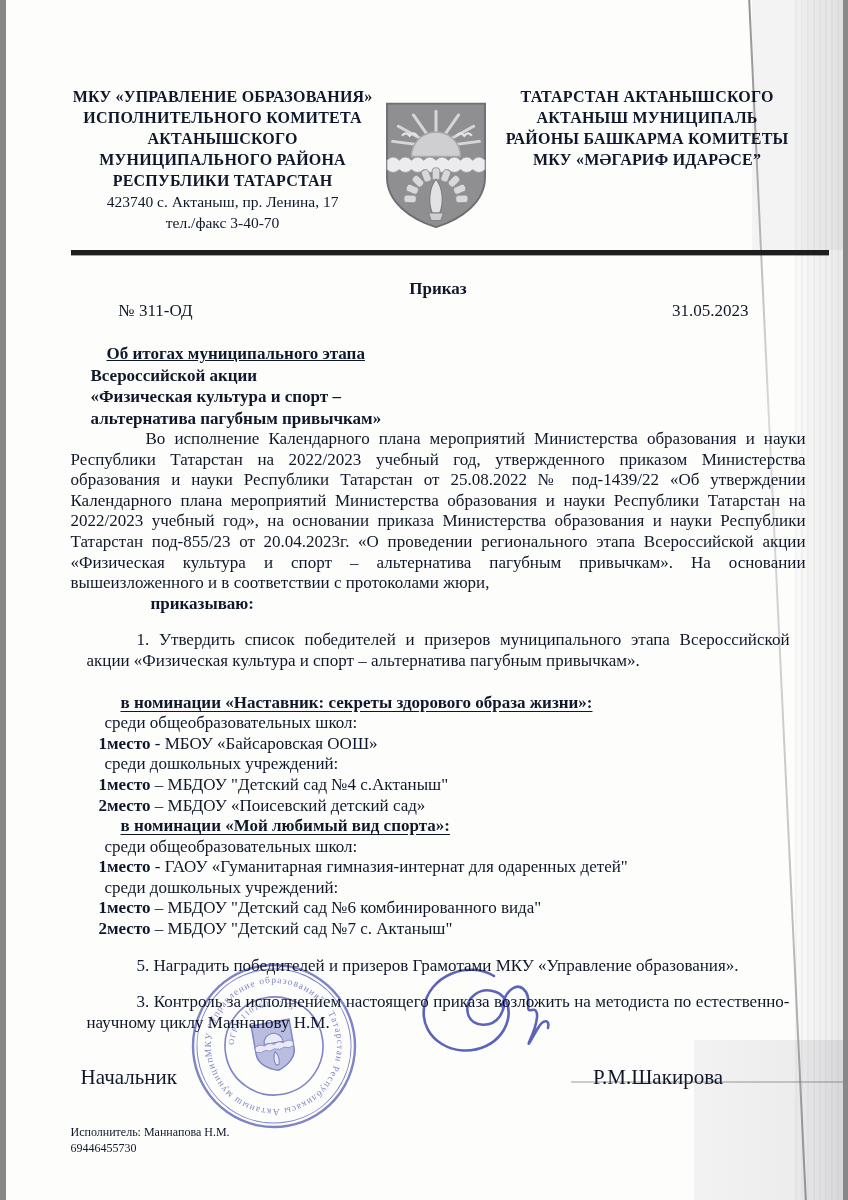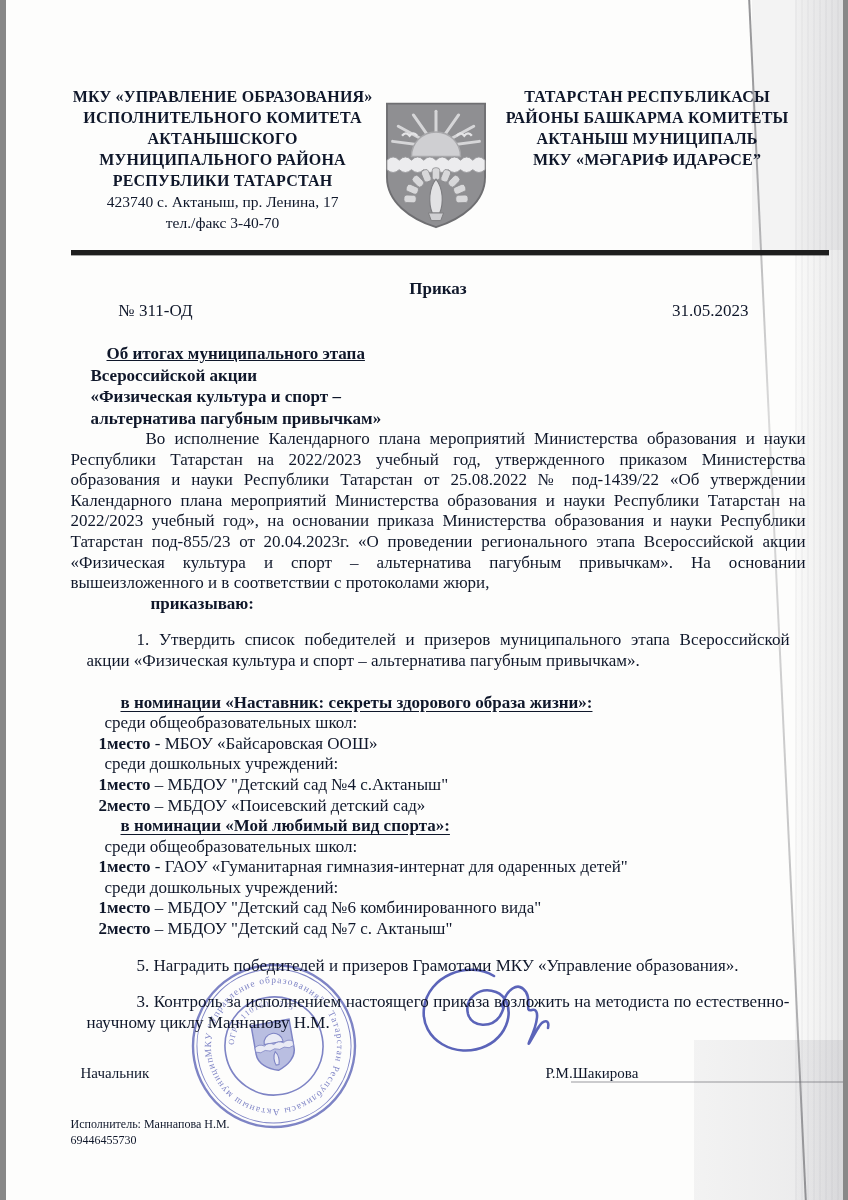--- a/index.html
+++ b/index.html
@@ -34,21 +34,21 @@
   .subject .first{text-indent:16px;text-decoration:underline;}
   .preamble{font-size:17px;line-height:20.6px;text-align:justify;text-indent:75px;margin:0;}
   .decree{font-weight:bold;font-size:17px;line-height:20.6px;margin-left:80px;}
   .item{font-size:17px;line-height:20.6px;text-align:justify;text-indent:50px;margin:16px;}
   .nom-title{font-weight:bold;font-size:17px;line-height:20.6px;text-decoration:underline;text-underline-offset:3px;margin-left:50px;margin-top:21px;}
   .nom-title.second{margin-top:0;}
   .group-label{font-size:17px;line-height:20.6px;padding-left:34px;}
   .place-line{font-size:17px;line-height:20.6px;padding-left:28px;}
   .place-line b{font-weight:bold;}
   .item2{margin-top:16px;}
-  .sig-row{display:flex;font-size:15px;margin-top:32px;}
+  .sig-row{display:flex;font-size:21px;margin-top:32px;gap:20px;}
   .sig-pos{margin-left:10px;}
   .sig-name{margin-left:396px;}
   .executor{font-size:12px;line-height:16px;margin-top:34px;}
 
   
   .stamp{position:absolute;left:180px;top:958px;width:176px;height:176px;z-index:3;
          transform:rotate(-10deg);opacity:.8;mix-blend-mode:multiply;}
   .sign{position:absolute;left:392px;top:962px;width:180px;height:120px;z-index:3;opacity:.9;mix-blend-mode:multiply;}
 
   
@@ -123,23 +123,23 @@
               <rect x="-4" y="-34" width="8" height="13" rx="3" transform="rotate(-88)"></rect>
             </g>
           </g>
 
           <path d="M60,86 C52,96 52,112 56,122 L64,122 C68,112 68,96 60,86 Z" fill="#e2e2e4" stroke="#7d7d80" stroke-width="1.2"></path>
           <path d="M52,122 h16 l-3,8 h-10 Z" fill="#cfcfd2" stroke="#7d7d80" stroke-width="1"></path>
         </svg>
       </div>
 
       <div class="hdr-right">
-        <div class="hdr-line">ТАТАРСТАН РЕСПУБЛИКАСЫ</div>
+        <div class="hdr-line">ТАТАРСТАН АКТАНЫШСКОГО</div>
+        <div class="hdr-line">АКТАНЫШ МУНИЦИПАЛЬ</div>
         <div class="hdr-line">РАЙОНЫ БАШКАРМА КОМИТЕТЫ</div>
-        <div class="hdr-line">АКТАНЫШ МУНИЦИПАЛЬ</div>
         <div class="hdr-line">МКУ «МӘГАРИФ ИДАРӘСЕ”</div>
       </div>
     </div>
 
     <div class="rule"></div>
 
     <div class="order-title">Приказ</div>
     <div class="num-row">
       <span>№ 311-ОД</span>
       <span>31.05.2023</span>

